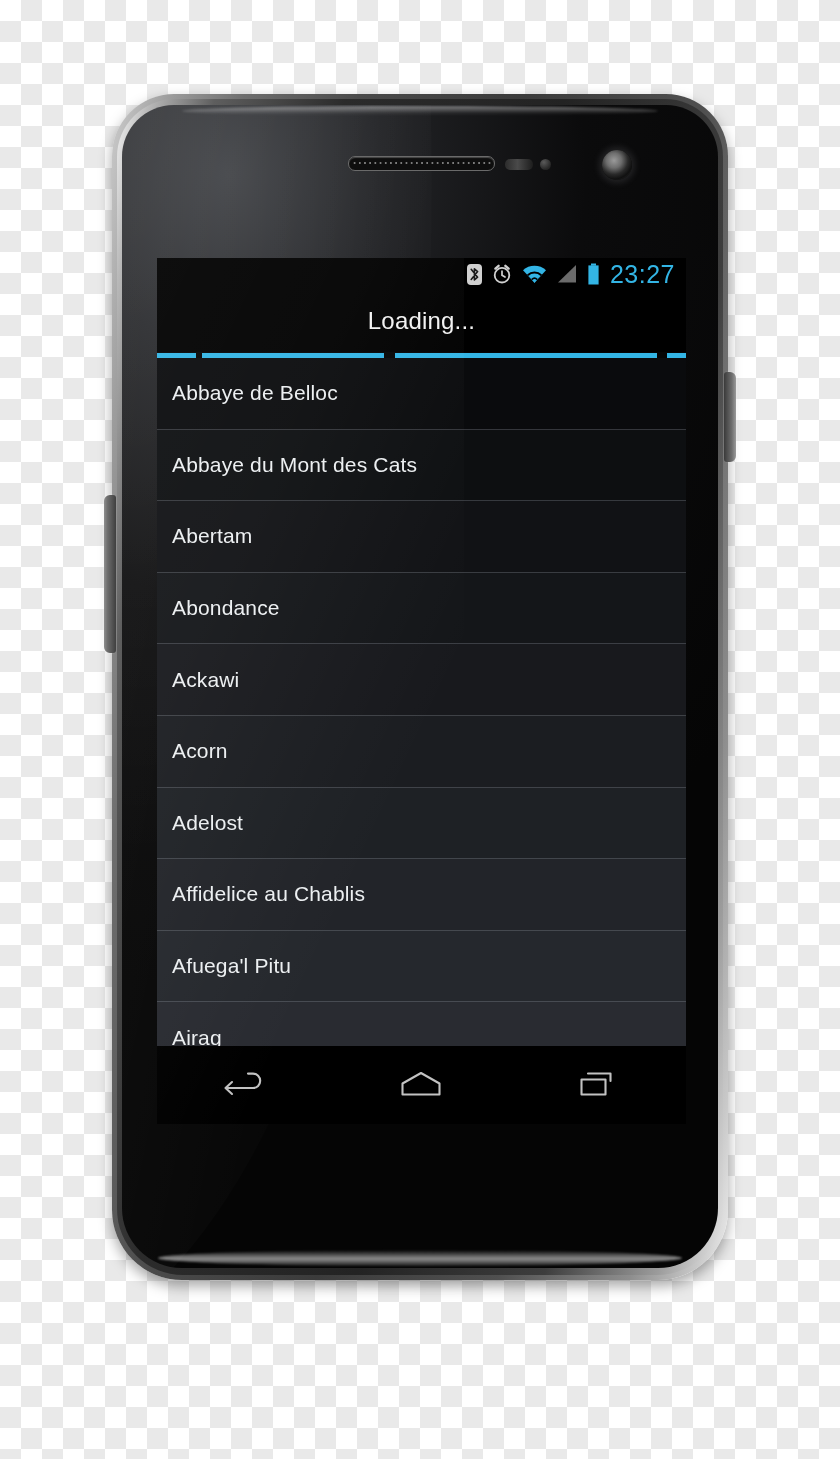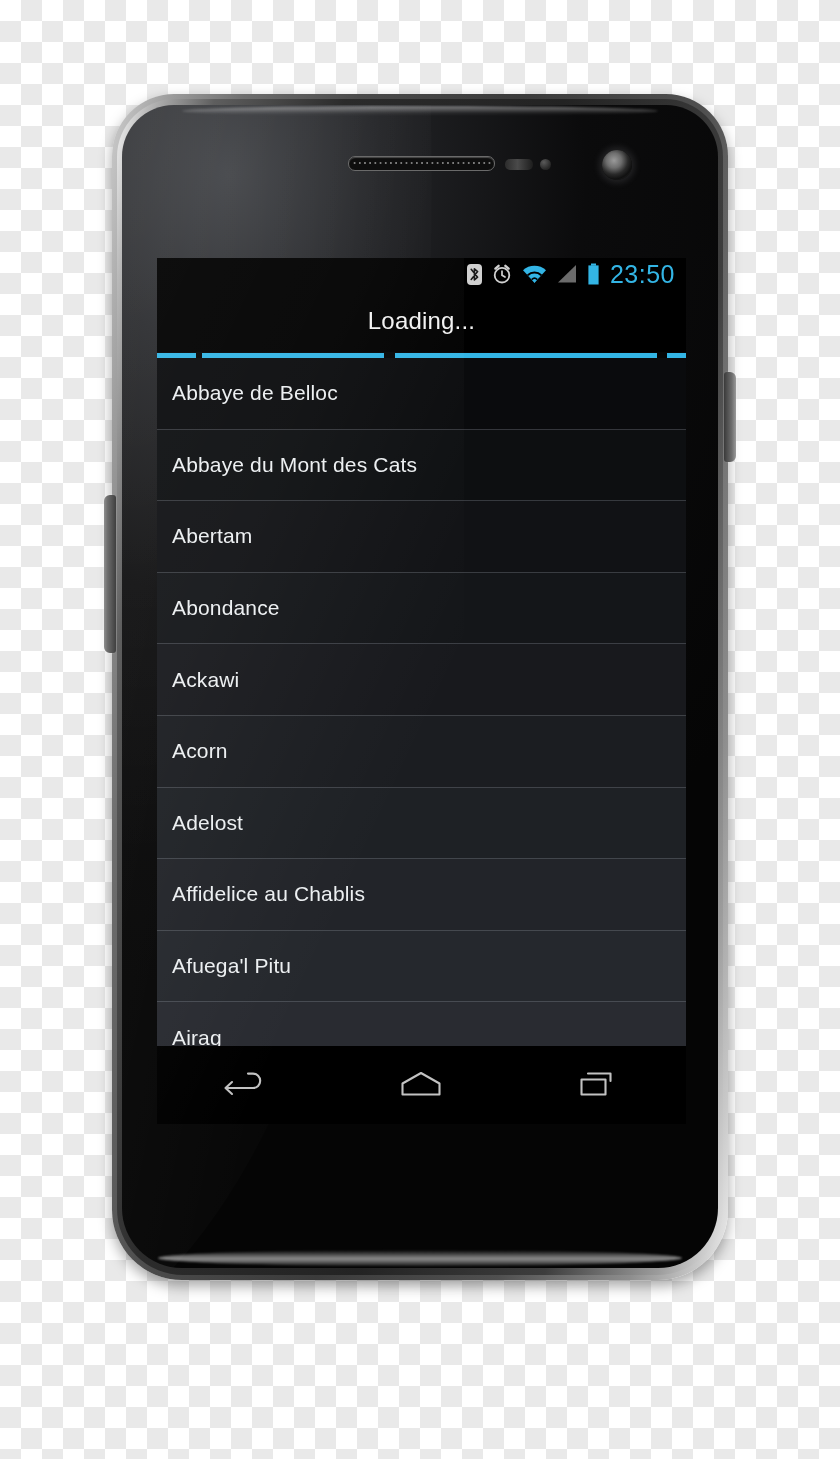--- a/index.html
+++ b/index.html
@@ -222,21 +222,21 @@
     </svg>
 
     <svg class="sicon" width="22" height="20" viewBox="0 0 22 20">
       <path d="M20 1 L20 18.6 L2 18.6 Z" fill="#6b6b6b"></path>
     </svg>
 
     <svg class="sicon" width="13" height="22" viewBox="0 0 13 22">
       <rect x="4" y="0.5" width="5" height="2.2" fill="#33b5e5"></rect>
       <rect x="1.4" y="2.4" width="10.2" height="19.1" fill="#33b5e5"></rect>
     </svg>
-    <div id="clock">23:50</div>
+    <div id="clock">23:27</div>
   </div>
 
   <div id="action-bar">
     <div id="action-title">Loading...</div>
   </div>
 
   <div id="progress-bar">
       <div class="seg" style="width: 7.4%; background: rgb(51, 181, 229);"></div>
       <div class="gap" style="width: 1.1%;"></div>
       <div class="seg" style="width: 34.5%; background: rgb(51, 181, 229);"></div>

